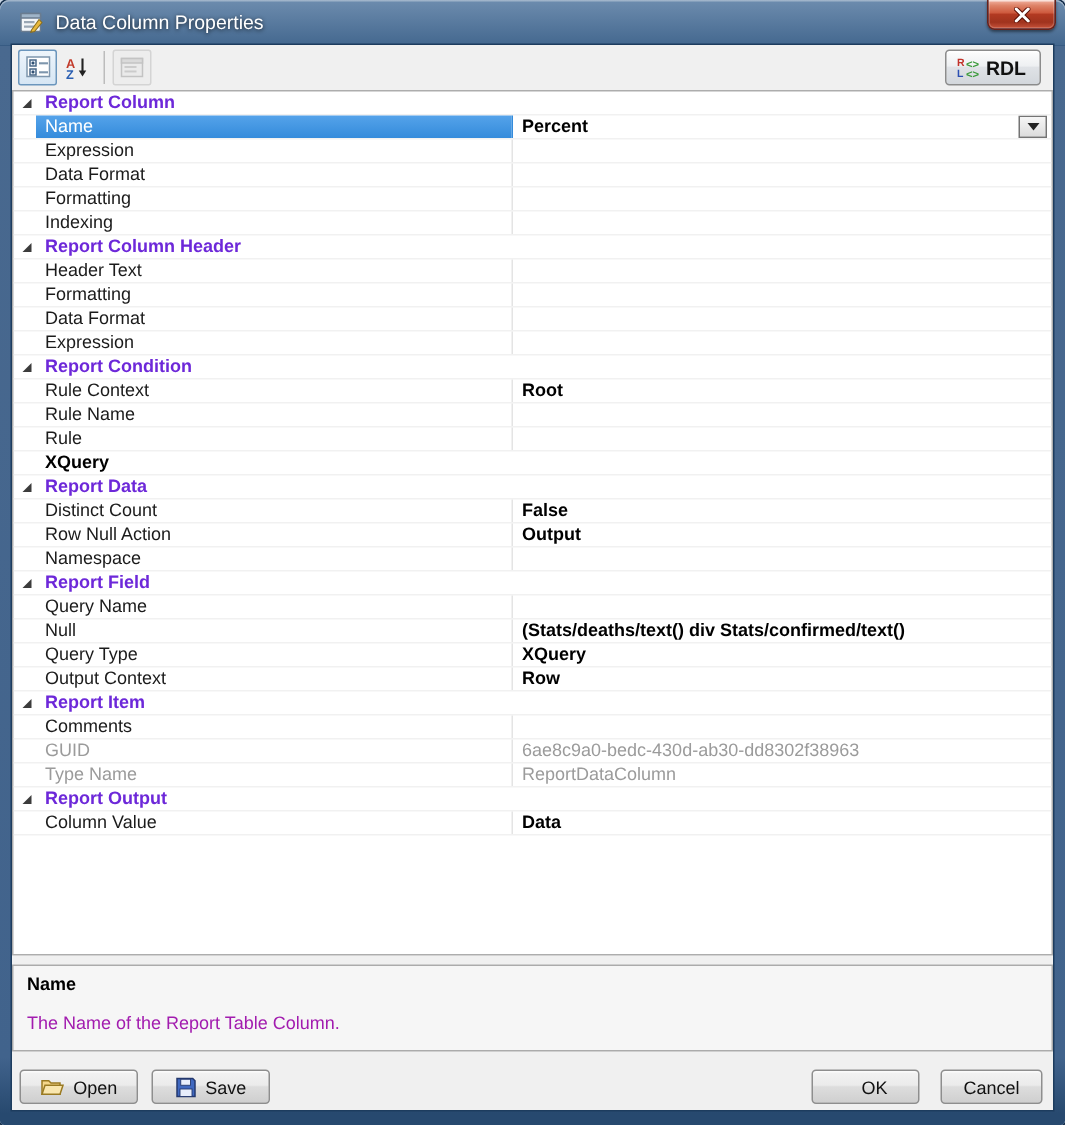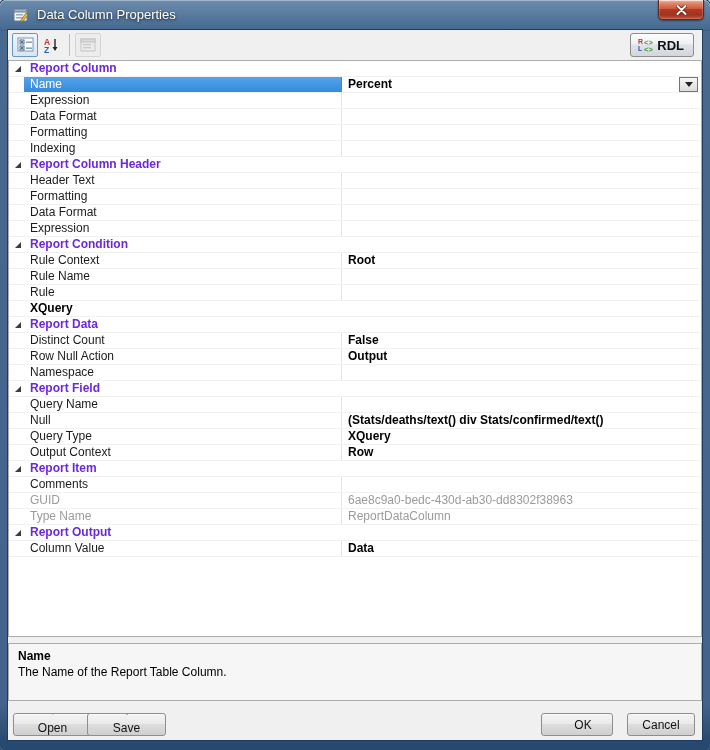--- a/index.html
+++ b/index.html
@@ -46,27 +46,27 @@
   .cell-value.b{font-weight:bold;}
   .row.sel .cell-label{background:linear-gradient(180deg,#55a3ea,#348bdb);color:#fff;border-right-color:#348bdb;}
   .row.dis .cell-label,.row.dis .cell-value{color:#9b9b9b;}
   .dd-btn{position:absolute;right:3px;top:0px;width:19px;height:15px;border:1px solid #747474;
     background:linear-gradient(180deg,#f6f6f6,#dcdcdc);display:flex;align-items:center;justify-content:center;cursor:pointer;}
   .dd-arrow{width:0;height:0;border-left:4px solid transparent;border-right:4px solid transparent;border-top:5px solid #222;}
   
   .help{position:absolute;left:0;right:0;top:613px;height:58px;background:#f6f6f6;border:1px solid #ababab;
     padding:5px 9px;}
   .help-title{font-size:12px;font-weight:bold;color:#000;}
-  .help-desc{font-size:12px;color:#000000;margin-top:2px;}
+  .help-desc{font-size:12px;color:#a21caf;margin-top:12px;}
   
   .btn{position:absolute;height:23px;border:1px solid #8e8e8e;border-radius:3px;font-size:12px;color:#111;
     background:linear-gradient(180deg,#f3f3f3,#ebebeb 45%,#dddddd 50%,#cfcfcf 100%);
-    box-shadow:inset 0 1px 0 #fbfbfb;display:flex;align-items:center;justify-content:center;gap:6px;cursor:pointer;flex-direction:column;}
+    box-shadow:inset 0 1px 0 #fbfbfb;display:flex;align-items:center;justify-content:center;gap:6px;cursor:pointer;}
   .btn-open{left:5px;top:683px;width:79px;}
-  .btn-save{left:79px;top:683px;width:79px;}
+  .btn-save{left:93px;top:683px;width:79px;}
   .btn-ok{right:89px;top:683px;width:72px;padding-left:12px;}
   .btn-cancel{right:7px;top:683px;width:68px;}
 </style>
 </head>
 <body>
 
 <div class="window">
 
   <div class="titlebar">
     <span class="app-icon">

